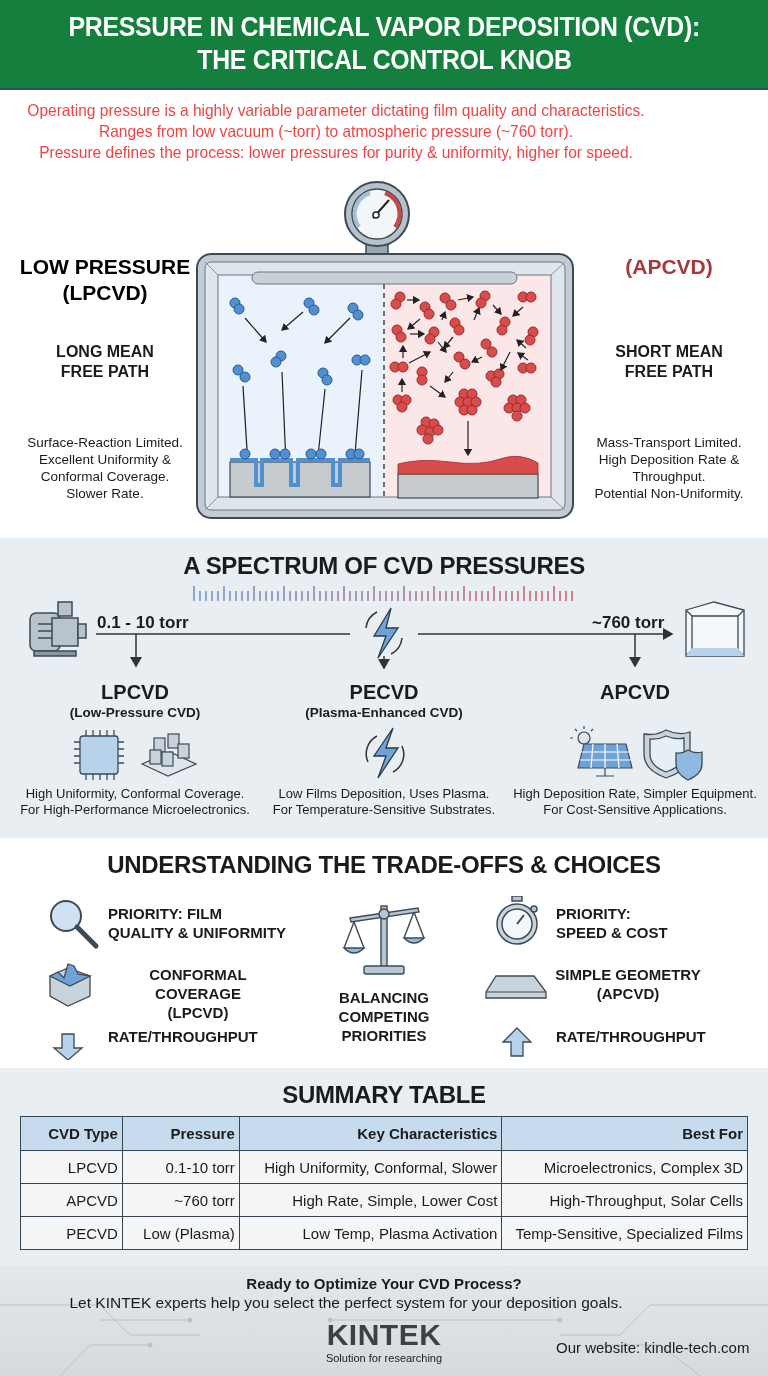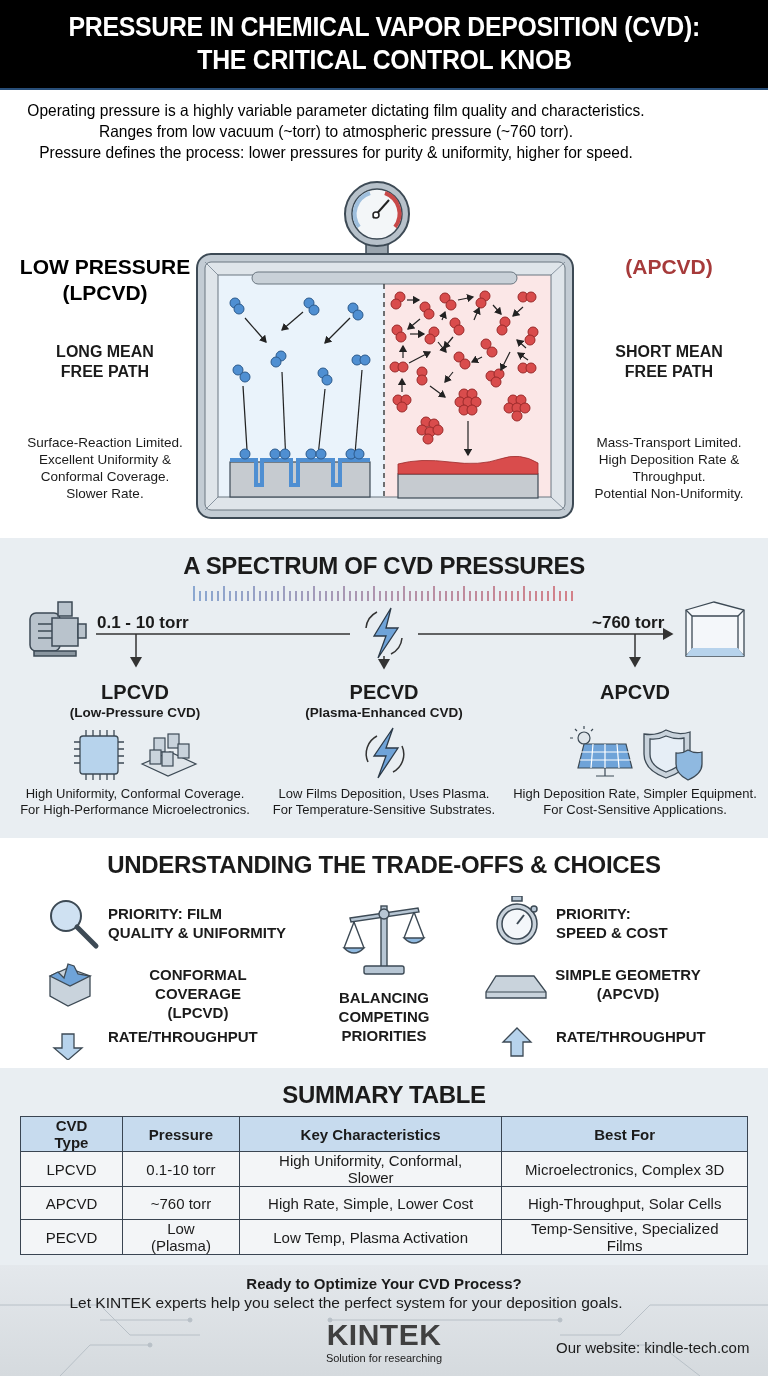--- a/index.html
+++ b/index.html
@@ -1,38 +1,38 @@
 <!DOCTYPE html>
 <html><head>
 <meta charset="utf-8">
 <style>
 *{box-sizing:border-box;margin:0;padding:0}
 html,body{width:768px;height:1376px;overflow:hidden;background:#fff}
 body{font-family:"Liberation Sans",sans-serif;color:#1b1b1b;position:relative}
 .abs{position:absolute}
 .center{text-align:center}
-#hdr{left:0;top:0;width:768px;height:90px;background:#000000;color:#fff;display:flex;flex-direction:column;align-items:center;justify-content:center;border-bottom:2px solid #284e78}
+#hdr{left:0;top:0;width:768px;height:90px;background:#15803d;color:#fff;display:flex;flex-direction:column;align-items:center;justify-content:center;border-bottom:2px solid #284e78}
 #hdr .t{font-weight:bold;font-size:27px;line-height:33px;letter-spacing:-0.3px;transform:scaleX(0.92)}
-#intro{left:0;top:100px;width:672px;font-size:16.5px;line-height:21px;color:#000000}
+#intro{left:0;top:100px;width:672px;font-size:16.5px;line-height:21px;color:#ef4444}
 #intro div{transform:scaleX(0.94)}
 .sidehead{font-weight:bold;font-size:21px;line-height:26px}
 .blue{color:#000000}.red{color:#a63a3a}
 .sub{font-weight:bold;font-size:16px;line-height:20px}
 .small{font-size:13.5px;line-height:17px}
 #spec{left:0;top:538px;width:768px;height:300px;background:#e9eef2}
 #tradeoff{left:0;top:838px;width:768px;height:230px;background:#fff}
 #summary{left:0;top:1068px;width:768px;height:197px;background:#e9eef2}
 #footer{left:0;top:1265px;width:768px;height:111px;background:linear-gradient(#e4e8ec,#d5dade)}
 .sechead{font-weight:bold;font-size:24px;letter-spacing:-0.3px}
 .pname{font-weight:bold;font-size:20px;line-height:24px}
 .psub{font-weight:bold;font-size:13.5px;line-height:17px}
 .pdesc{font-size:13px;line-height:16px}
 .tlab{font-weight:bold;font-size:15px;line-height:19px}
 table{border-collapse:collapse;position:absolute;left:20px;top:1116px;width:728px;font-size:15px}
-th,td{border:1.5px solid #3a4552;height:33px;text-align:center;padding:0 20px}
+th,td{border:1.5px solid #3a4552;height:33px;text-align:right;padding:0 4px}
 th{background:#c7dbee;font-weight:bold;height:34px}
 td{background:#f3f5f7}
 </style>
 </head>
 <body>
 
 <div id="hdr" class="abs">
   <div class="t">PRESSURE IN CHEMICAL VAPOR DEPOSITION (CVD):</div>
   <div class="t">THE CRITICAL CONTROL KNOB</div>
 </div>

